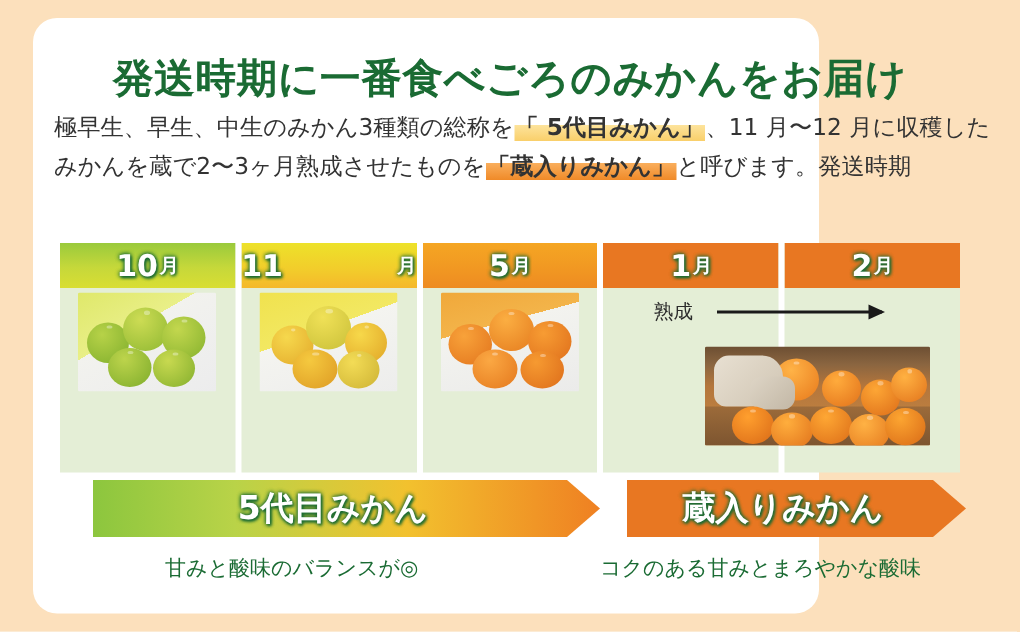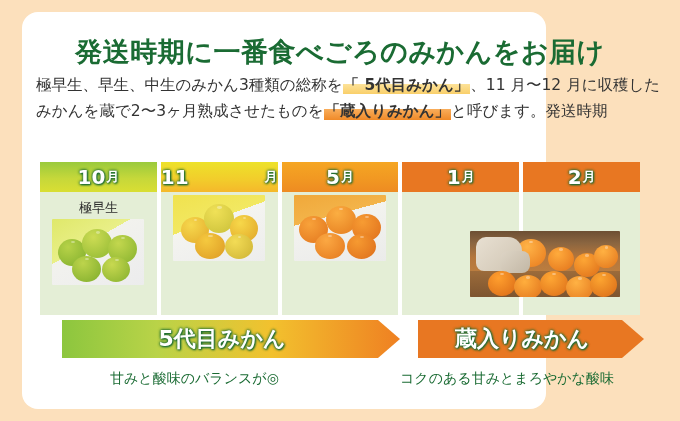--- a/index.html
+++ b/index.html
@@ -268,21 +268,20 @@
 
     <div class="chart">
 
       <div class="cols">
 
         <div class="col">
           <div class="month-bar" style="background:linear-gradient(to bottom,#9ACA3C 0%,#C6D83A 55%,#D9DE33 100%);">
             <span>10</span>
               <span class="suffix">月</span>
           </div>
-          <div class="variety">極早生</div>
           <div class="photo">
             <div class="ph-bg" style="background:linear-gradient(150deg,#dfe86a 0%,#e9ef88 38%,#f2f2ee 38%,#ececed 100%);"></div>
             <div class="fruit" style="left:6px;top:20px;width:28px;height:27px;background:radial-gradient(circle at 36% 30%,#b7d248,#7fae2c);"></div>
             <div class="fruit" style="left:30px;top:10px;width:30px;height:29px;background:radial-gradient(circle at 38% 28%,#cddc54,#8fb832);"></div>
             <div class="fruit" style="left:56px;top:16px;width:29px;height:28px;background:radial-gradient(circle at 36% 30%,#c3d74e,#86b22e);"></div>
             <div class="fruit" style="left:20px;top:37px;width:29px;height:26px;background:radial-gradient(circle at 38% 28%,#bdd44c,#7eac2b);"></div>
             <div class="fruit" style="left:50px;top:38px;width:28px;height:25px;background:radial-gradient(circle at 36% 30%,#c8d950,#84af2d);"></div>
           </div>
         </div>
 
@@ -324,20 +323,24 @@
         </div>
 
         <div class="col">
           <div class="month-bar" style="background:#E87722;">
             <span>2</span>
               <span class="suffix">月</span>
           </div>
         </div>
       </div>
 
+      <div class="aging-row">
+        <span class="aging-label">熟成</span>
+        <span class="aging-arrow"></span>
+      </div>
 
       <div class="photo wide" style="position:absolute; left:430px; top:66px;">
         <div class="ph-bg" style="background:linear-gradient(180deg,#6d4f33 0%,#8a6540 18%,#b4763c 40%,#c98b45 100%);"></div>
         <div style="position:absolute;left:0;top:40px;width:150px;height:26px;background:linear-gradient(180deg,#9c6b3a,#7d5530);"></div>
         <div class="fruit" style="left:46px;top:8px;width:30px;height:28px;background:radial-gradient(circle at 38% 28%,#ffb347,#e87a1c);"></div>
         <div style="position:absolute;left:6px;top:6px;width:46px;height:34px;background:linear-gradient(135deg,#e8e0d2,#cfc4b2);border-radius:10px 14px 12px 8px;"></div>
         <div style="position:absolute;left:30px;top:20px;width:30px;height:22px;background:linear-gradient(135deg,#ded5c6,#c2b7a5);border-radius:8px;"></div>
         <div class="fruit" style="left:78px;top:16px;width:26px;height:24px;background:radial-gradient(circle at 38% 28%,#ffab3c,#e2721a);"></div>
         <div class="fruit" style="left:104px;top:22px;width:26px;height:24px;background:radial-gradient(circle at 38% 28%,#fda635,#dd6d18);"></div>
         <div class="fruit" style="left:124px;top:14px;width:24px;height:23px;background:radial-gradient(circle at 38% 28%,#ffb142,#e2741b);"></div>

